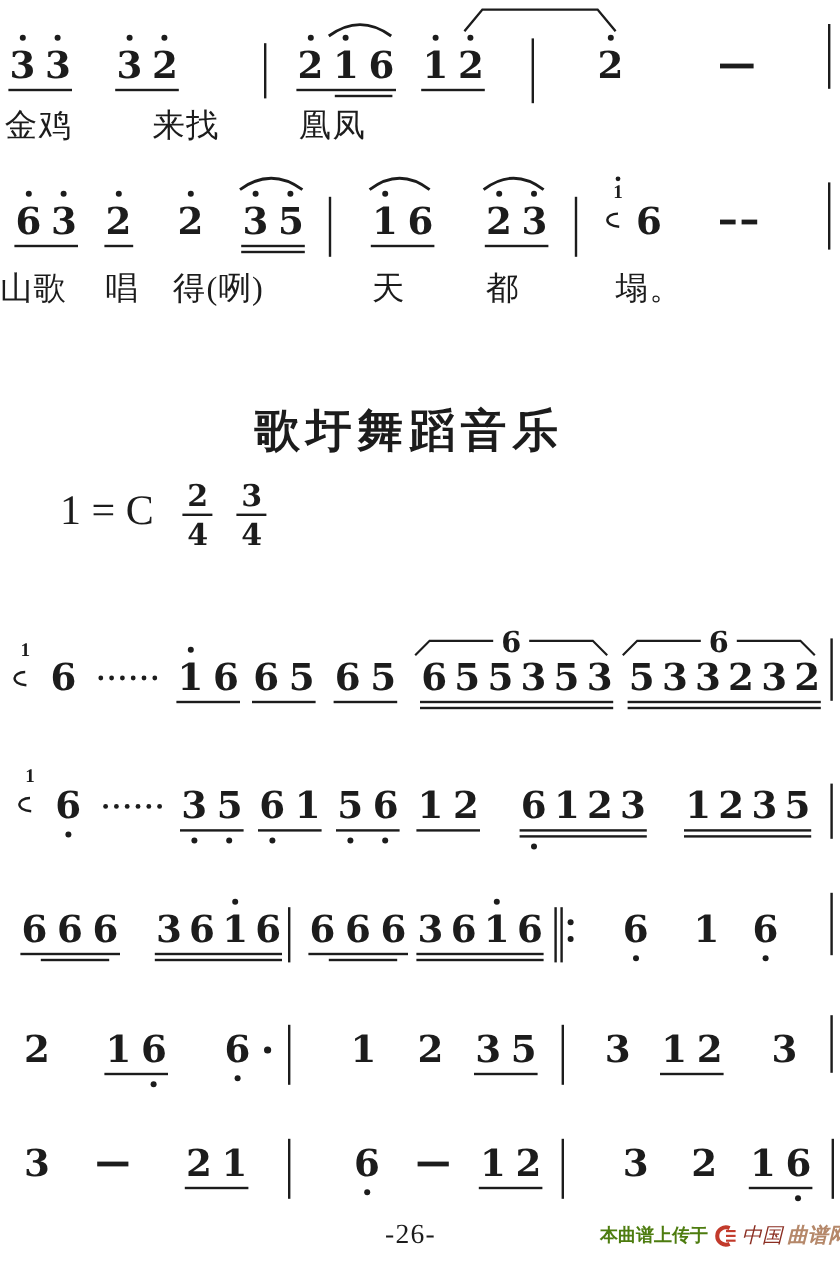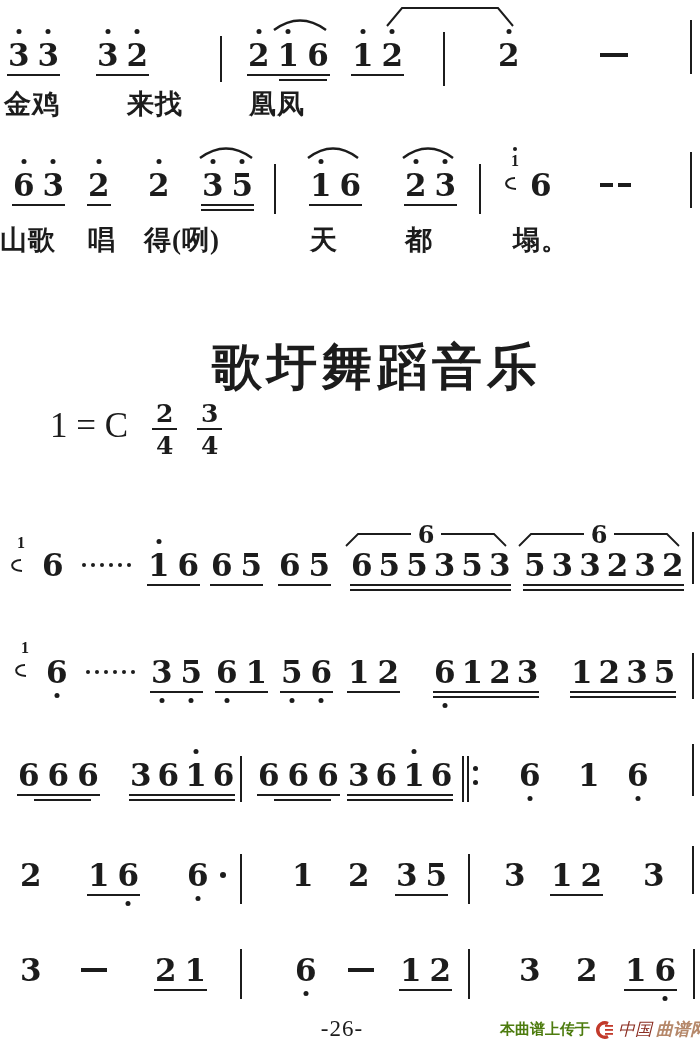--- a/index.html
+++ b/index.html
@@ -15,27 +15,27 @@
     font-family:"DejaVu Serif","Liberation Serif",serif;font-style:normal;
   }
   .dot{position:absolute;width:5px;height:5px;border-radius:50%;background:#1c1c1c;left:50%;transform:translateX(-50%);}
   .da{top:-9px;}
   .ul{position:absolute;left:-1px;right:-1px;height:2.4px;background:#1c1c1c;}
   .aug{position:absolute;width:6px;height:6px;border-radius:50%;background:#1c1c1c;}
   .bar{width:2.4px;background:#1c1c1c;}
   .dash{height:4px;background:#1c1c1c;}
   .cdots{display:flex;column-gap:5px;}
   .cdots i{display:block;width:4px;height:4px;border-radius:50%;background:#1c1c1c;}
-  .lyric{font-size:27px;font-weight:700;letter-spacing:1px;white-space:nowrap;}
+  .lyric{font-size:27px;font-weight:400;letter-spacing:1px;white-space:nowrap;}
   .grace .gn{position:relative;display:inline-block;font-size:16px;font-weight:bold;left:5px;line-height:16px;}
   .grace svg{position:absolute;left:-3px;top:12px;overflow:visible;}
   .grace .dot{width:4px;height:4px;top:-6px;}
   svg{display:block;}
   .title{
-    position:absolute;left:212px;top:334px;font-size:50px;font-weight:700;
+    position:absolute;left:212px;top:334px;font-size:38px;font-weight:700;
     letter-spacing:5px;white-space:nowrap;
   }
   .keyline{position:absolute;left:50px;top:406px;font-size:35px;white-space:nowrap;}
   .frac{position:absolute;display:inline-flex;flex-direction:column;align-items:center;
     font-weight:700;font-size:25px;line-height:27px;
     font-family:"DejaVu Serif","Liberation Serif",serif;}
   .frac .num{border-bottom:2.5px solid #1c1c1c;padding:0 4px 1px;}
   .frac .den{padding-top:2px;}
   .tempo{position:absolute;left:44px;top:484px;font-size:26px;font-weight:600;letter-spacing:2px;white-space:nowrap;}
   .pageno{position:absolute;left:300px;top:1016px;width:84px;text-align:center;font-size:23px;letter-spacing:1px;}

